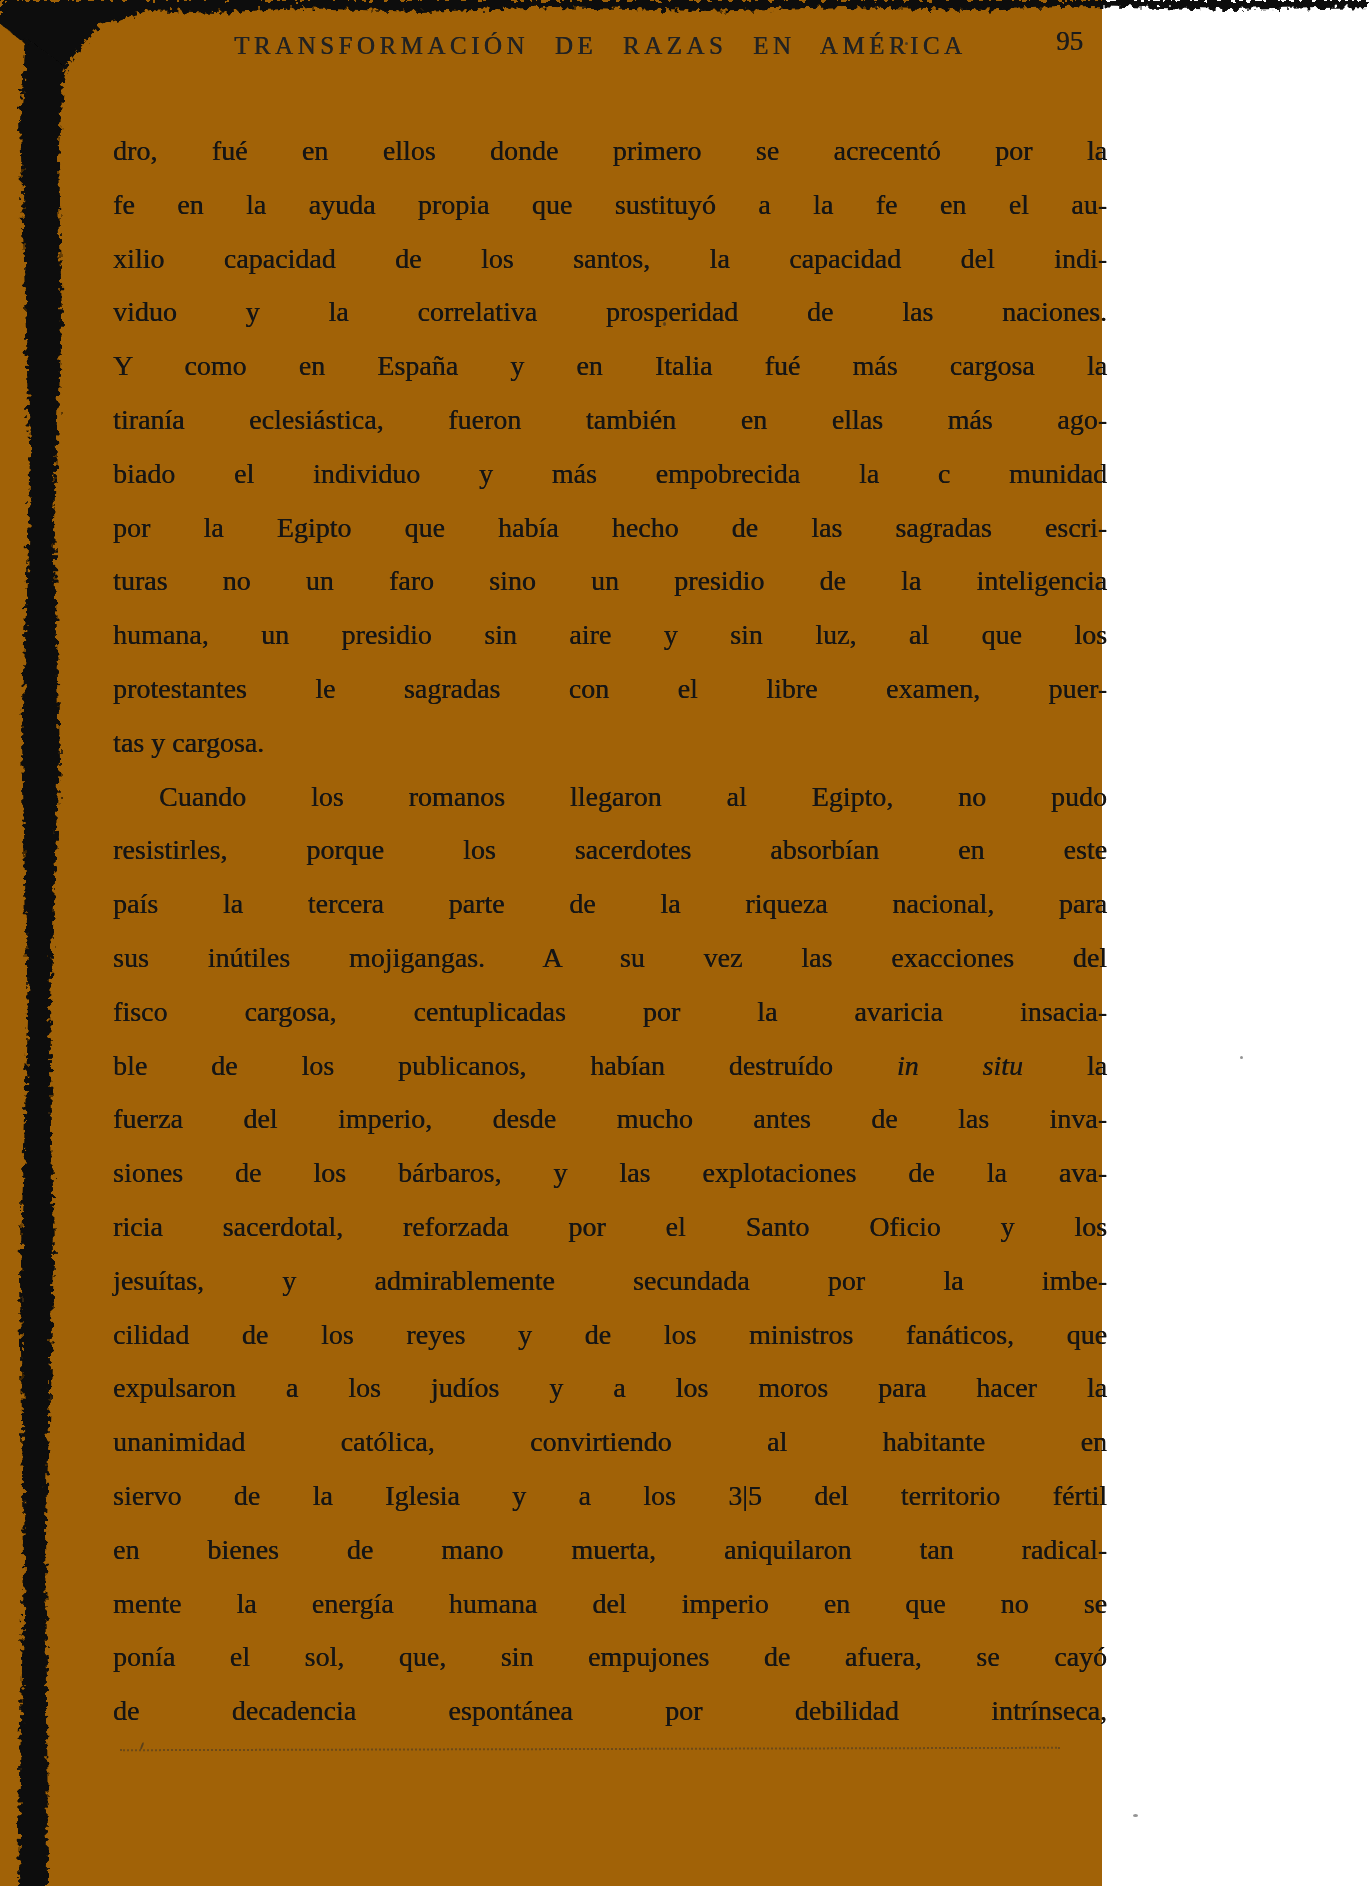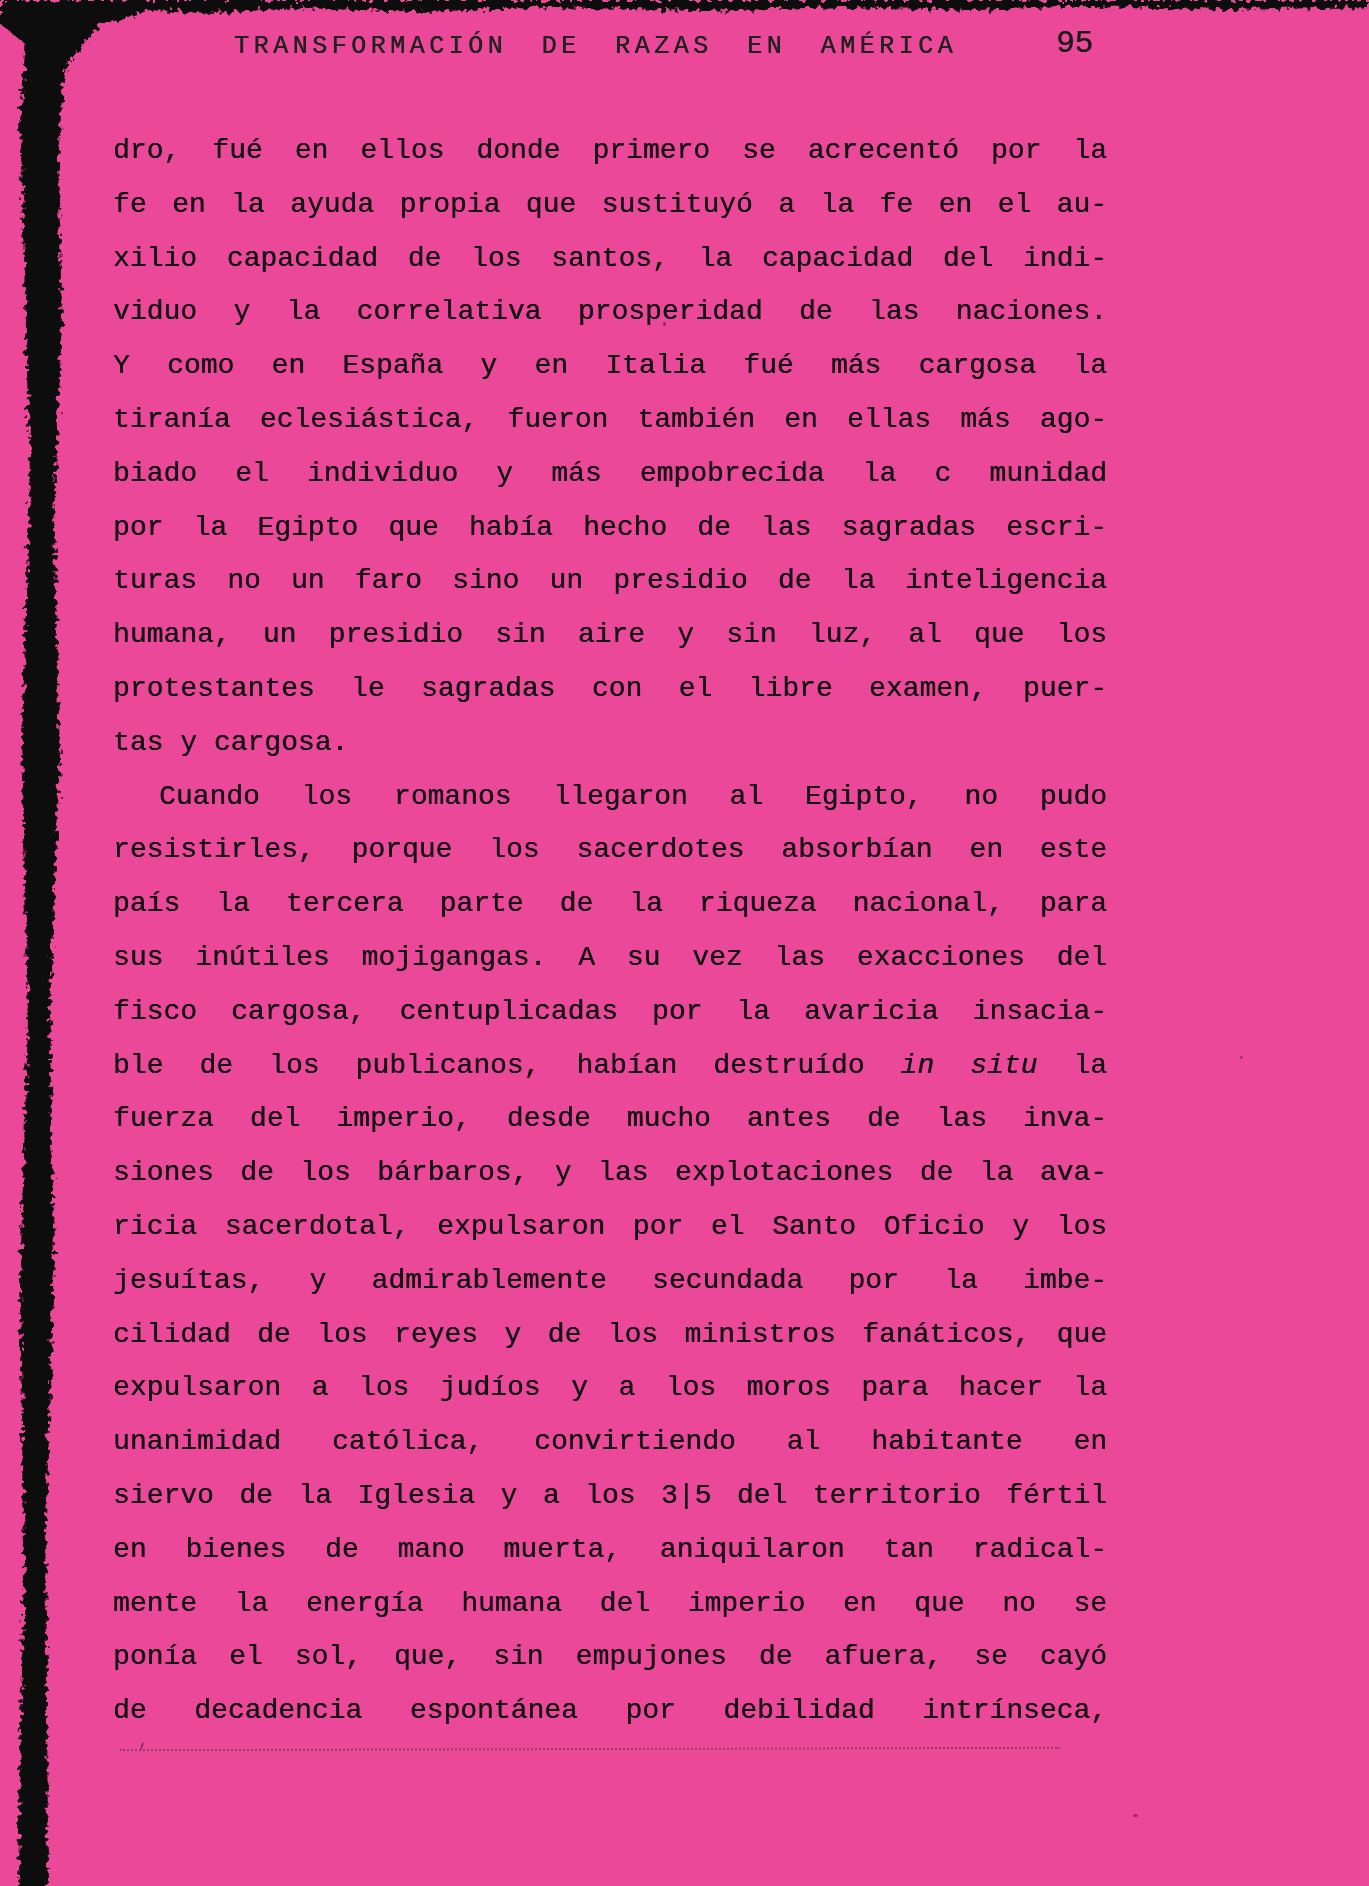--- a/index.html
+++ b/index.html
@@ -5,24 +5,24 @@
   html, body {
     margin: 0;
     padding: 0;
     background: #ffffff;
     width: 1369px;
     height: 1886px;
     overflow: hidden;
   }
   .page {
     position: relative;
-    width: 1369px;
+    width: 1102px;
     height: 1886px;
-    background: #ec4899;
-    font-family: Liberation Mono, monospace;
+    background: #a16207;
+    font-family: Liberation Serif, serif;
     color: #151515;
   }
   .gutter-svg {
     position: absolute;
     left: 0; top: 0;
     width: 1369px; height: 1886px;
     pointer-events: none;
   }
   .running-header {
     position: absolute;
@@ -38,21 +38,21 @@
     letter-spacing: 4.5px;
     word-spacing: 15px;
     color: #222;
     text-shadow: 0.4px 0 0 currentColor;
     white-space: nowrap;
   }
   .page-number {
     position: absolute;
     left: 1056px;
     top: 2px;
-    font-size: 31px;
+    font-size: 27px;
     color: #1b1b1b;
     text-shadow: 0.4px 0 0 currentColor;
   }
   .page-text {
     position: absolute;
     left: 113px;
     top: 92px;
     width: 994px;
     height: 1640px;
     font-size: 28px;
@@ -128,21 +128,21 @@
       <div class="line">protestantes le sagradas con el libre examen, puer-</div>
       <div class="line para-end">tas y cargosa.</div>
       <div class="line indent">Cuando los romanos llegaron al Egipto, no pudo</div>
       <div class="line">resistirles, porque los sacerdotes absorbían en este</div>
       <div class="line">país la tercera parte de la riqueza nacional, para</div>
       <div class="line">sus inútiles mojigangas. A su vez las exacciones del</div>
       <div class="line">fisco cargosa, centuplicadas por la avaricia insacia-</div>
       <div class="line">ble de los publicanos, habían destruído <i>in situ</i> la</div>
       <div class="line">fuerza del imperio, desde mucho antes de las inva-</div>
       <div class="line">siones de los bárbaros, y las explotaciones de la ava-</div>
-      <div class="line">ricia sacerdotal, expulsaron por el Santo Oficio y los</div>
+      <div class="line">ricia sacerdotal, reforzada por el Santo Oficio y los</div>
       <div class="line">jesuítas, y admirablemente secundada por la imbe-</div>
       <div class="line">cilidad de los reyes y de los ministros fanáticos, que</div>
       <div class="line">expulsaron a los judíos y a los moros para hacer la</div>
       <div class="line">unanimidad católica, convirtiendo al habitante en</div>
       <div class="line">siervo de la Iglesia y a los 3|5 del territorio fértil</div>
       <div class="line">en bienes de mano muerta, aniquilaron tan radical-</div>
       <div class="line">mente la energía humana del imperio en que no se</div>
       <div class="line">ponía el sol, que, sin empujones de afuera, se cayó</div>
       <div class="line">de decadencia  espontánea por debilidad intrínseca,</div>
     </div>

